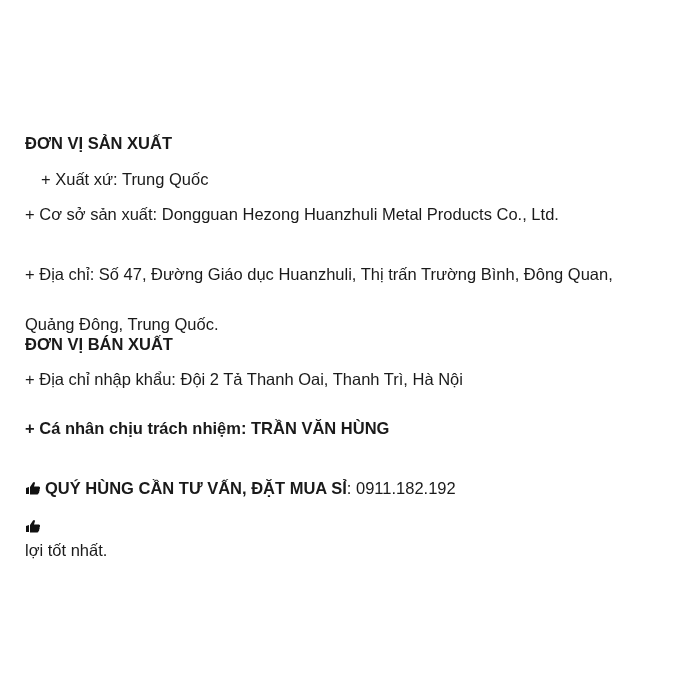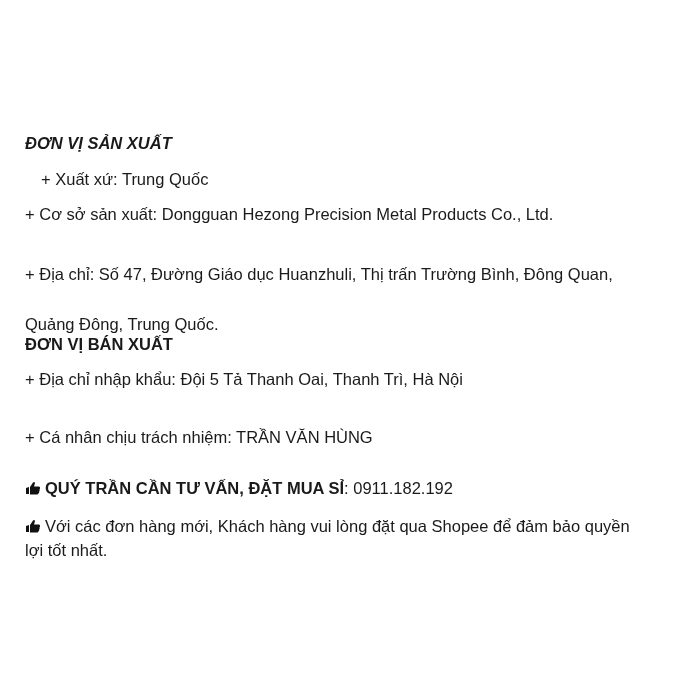--- a/index.html
+++ b/index.html
@@ -31,44 +31,44 @@
       height: 14px;
       vertical-align: -1px;
       margin-right: 4px;
     }
     .hand svg { display: block; }
   </style>
 </head>
 <body>
 
 <div>
-  <div class="line bold" style="top:131px;font-style:italic;">ĐƠN VỊ SẢN XUẤT</div>
+  <div class="line bold" style="top:131px;">ĐƠN VỊ SẢN XUẤT</div>
   <div class="line" style="top:167px;margin-left:16px;">+ Xuất xứ: Trung Quốc</div>
-  <div class="line" style="top:202px;">+  Cơ sở sản xuất: Dongguan Hezong Precision Metal Products Co., Ltd.</div>
+  <div class="line" style="top:202px;">+  Cơ sở sản xuất: Dongguan Hezong Huanzhuli Metal Products Co., Ltd.</div>
   <div class="line" style="top:238px;margin-top:24px;">+  Địa chỉ: Số 47, Đường Giáo dục Huanzhuli, Thị trấn Trường Bình, Đông Quan,</div>
   <div class="line" style="top:274px;margin-top:38px;">Quảng Đông, Trung Quốc.</div>
 </div>
 
 <div>
   <div class="line bold" style="top:332px;">ĐƠN VỊ BÁN XUẤT</div>
-  <div class="line" style="top:367px;">+ Địa chỉ nhập khẩu: Đội 5 Tả Thanh Oai, Thanh Trì, Hà Nội</div>
-  <div class="line" style="top:425px;">+ Cá nhân chịu trách nhiệm: TRẦN VĂN HÙNG</div>
+  <div class="line" style="top:367px;">+ Địa chỉ nhập khẩu: Đội 2 Tả Thanh Oai, Thanh Trì, Hà Nội</div>
+  <div class="line" style="top:416px;font-weight:bold;">+ Cá nhân chịu trách nhiệm: TRẦN VĂN HÙNG</div>
 </div>
 
 <div>
   <div class="line" style="top:476px;">
     <span class="hand">
       <svg width="16" height="14" viewBox="0 0 16 14">
         <path d="M1 7 L4 6 L4 13 L1 13 Z" fill="#111"></path>
         <path d="M5 6 L8 1.5 Q9.5 0.5 10 2 L9 5.5 L14 5.5 Q15.5 6 15 7.5 L14.5 8.5 Q15 9.5 14.2 10.5 Q14.5 11.8 13.5 12.3 Q13.5 13.5 12 13.5 L5 13.5 Z" fill="#111"></path>
       </svg>
-    </span><span class="bold">QUÝ TRẦN CẦN TƯ VẤN, ĐẶT MUA SỈ</span><span>: </span><span>0911.182.192</span>
+    </span><span class="bold">QUÝ HÙNG CẦN TƯ VẤN, ĐẶT MUA SỈ</span><span>: </span><span>0911.182.192</span>
   </div>
   <div class="line" style="top:514px;">
     <span class="hand">
       <svg width="16" height="14" viewBox="0 0 16 14">
         <path d="M1 7 L4 6 L4 13 L1 13 Z" fill="#111"></path>
         <path d="M5 6 L8 1.5 Q9.5 0.5 10 2 L9 5.5 L14 5.5 Q15.5 6 15 7.5 L14.5 8.5 Q15 9.5 14.2 10.5 Q14.5 11.8 13.5 12.3 Q13.5 13.5 12 13.5 L5 13.5 Z" fill="#111"></path>
       </svg>
-    </span><span>Với các đơn hàng mới, Khách hàng vui lòng đặt qua Shopee để đảm bảo quyền</span>
+    </span>
   </div>
   <div class="line" style="top:538px;">lợi tốt nhất.</div>
 </div>
 
 </body></html>

